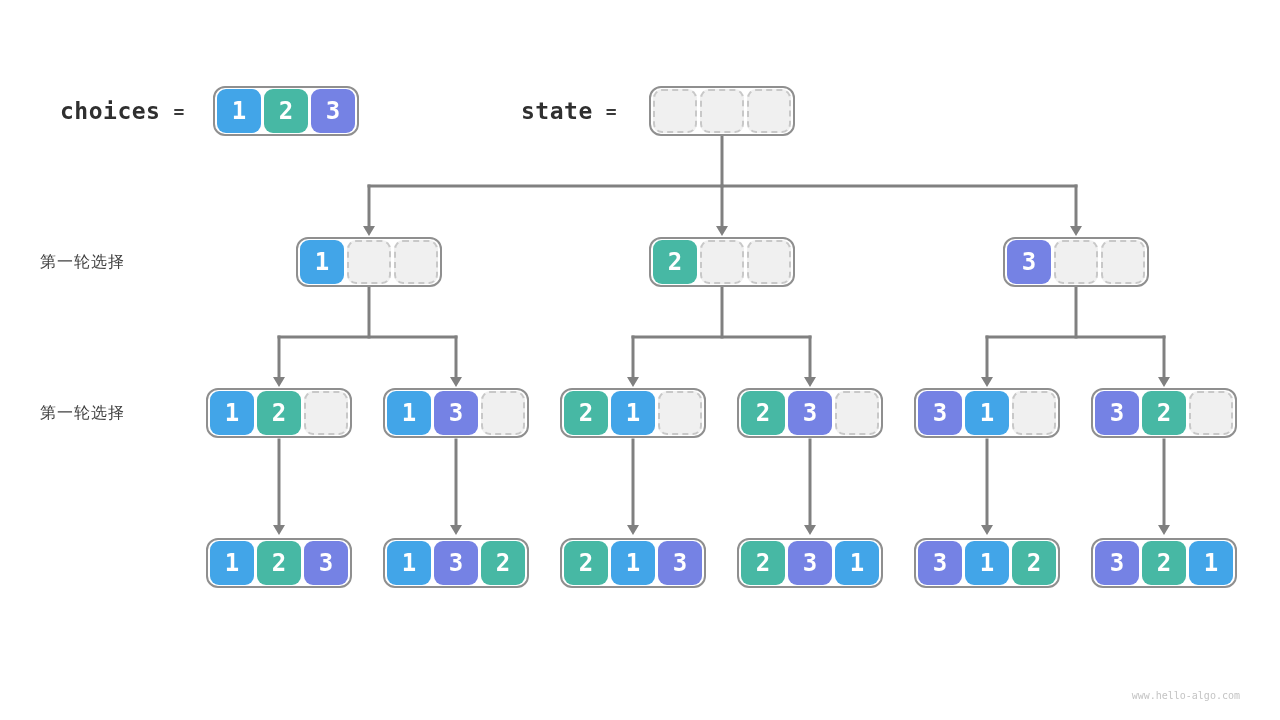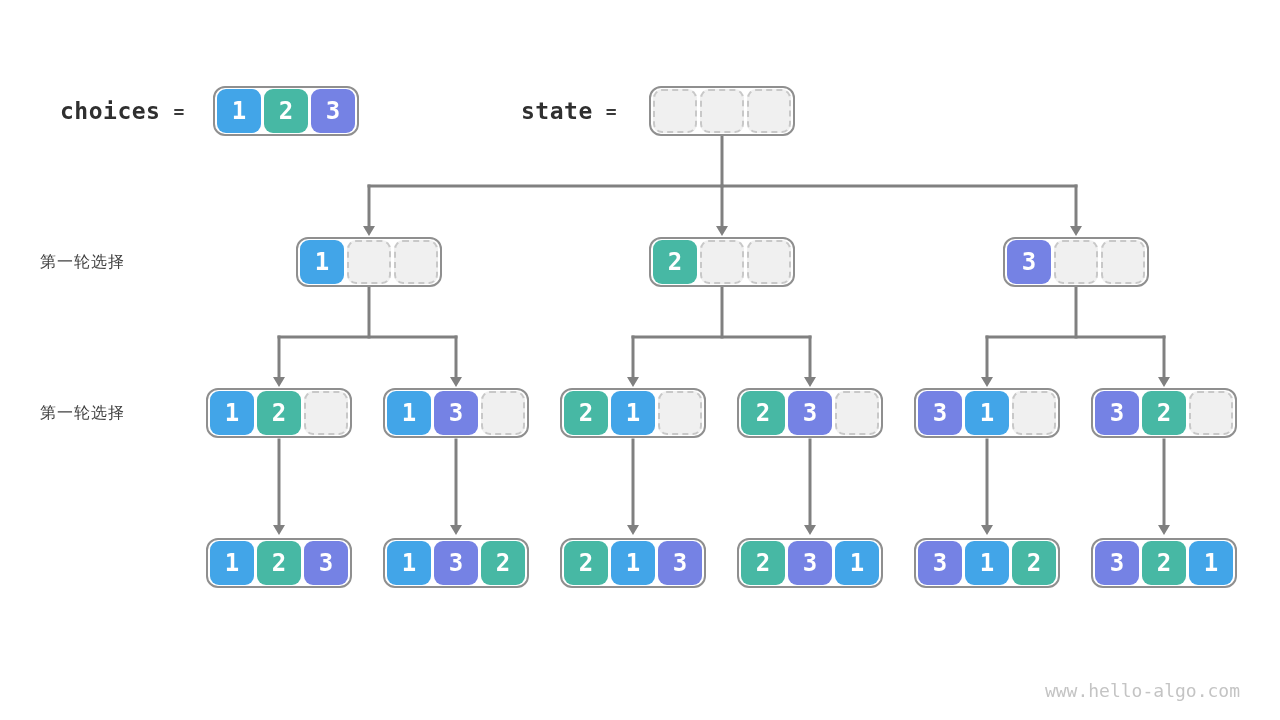--- a/index.html
+++ b/index.html
@@ -75,21 +75,21 @@
     font-size: 16px;
     color: #3f3f3f;
     letter-spacing: 1px;
     white-space: nowrap;
   }
   .watermark {
     position: absolute;
     right: 40px;
     bottom: 18px;
     font-family: "DejaVu Sans Mono", "Liberation Mono", monospace;
-    font-size: 18px;
+    font-size: 10px;
     color: #c4c4c4;
   }
 </style>
 </head>
 <body>
 
 <div class="canvas">
 
   <svg class="arrows" id="arrows">
       <line x1="722" y1="137" x2="722" y2="186" stroke="#808080" stroke-width="3" stroke-linecap="square"></line>

